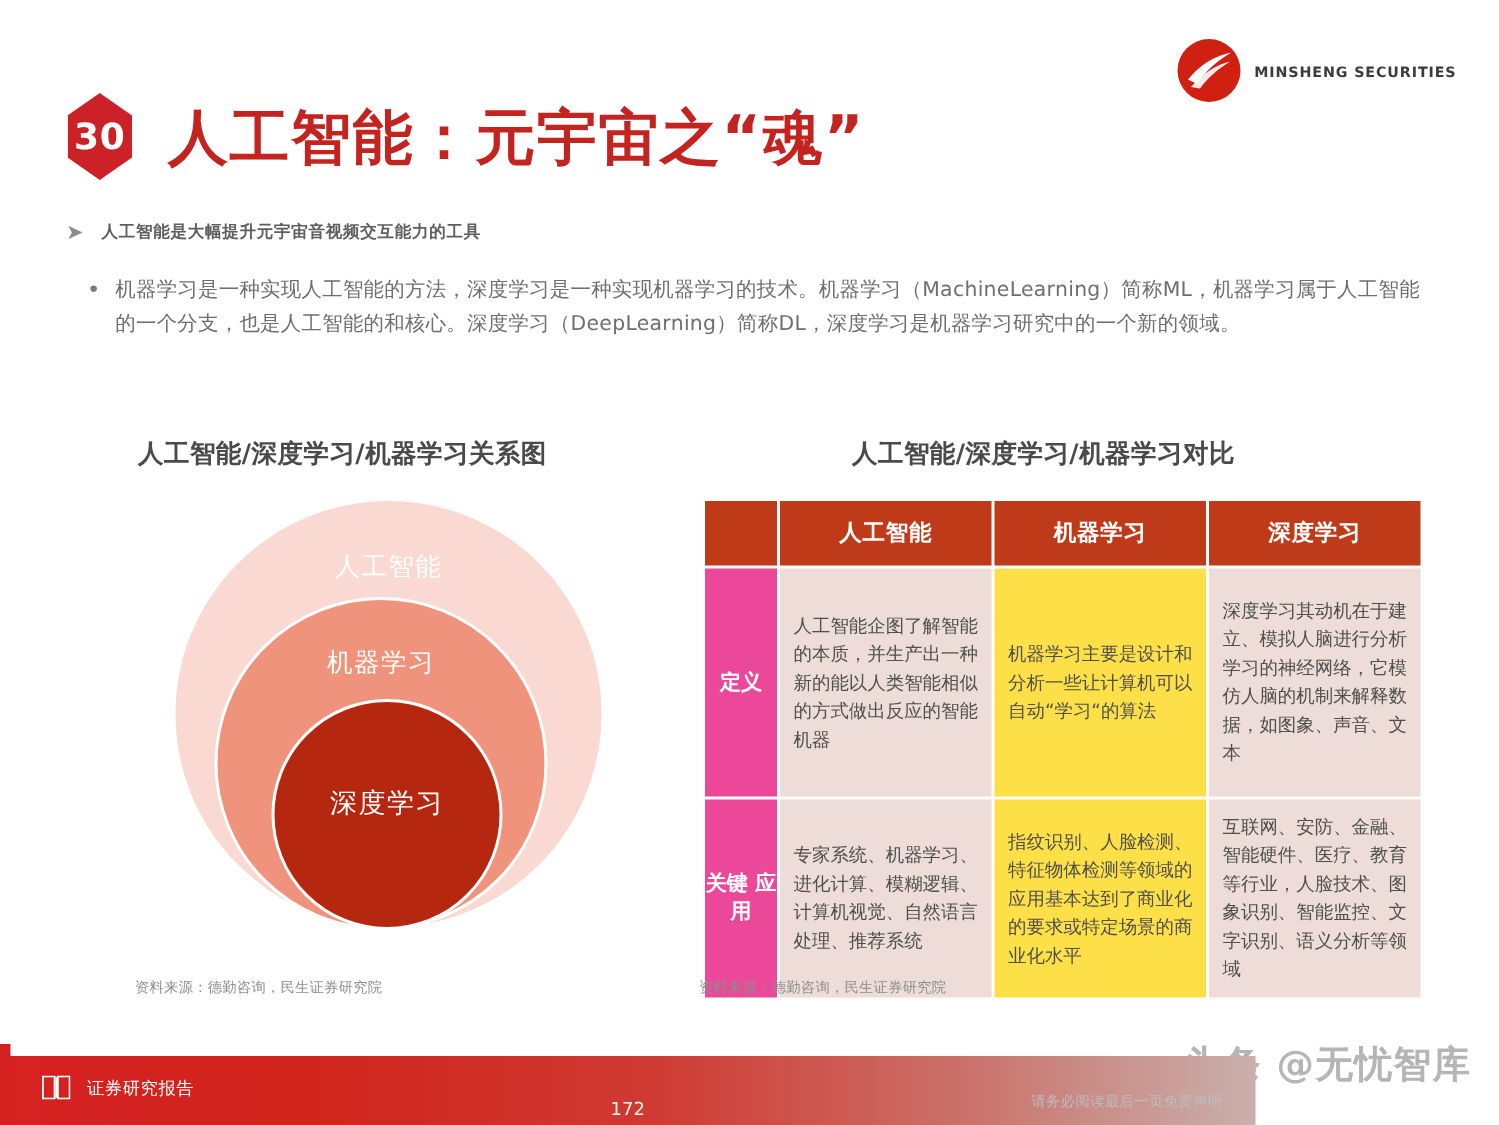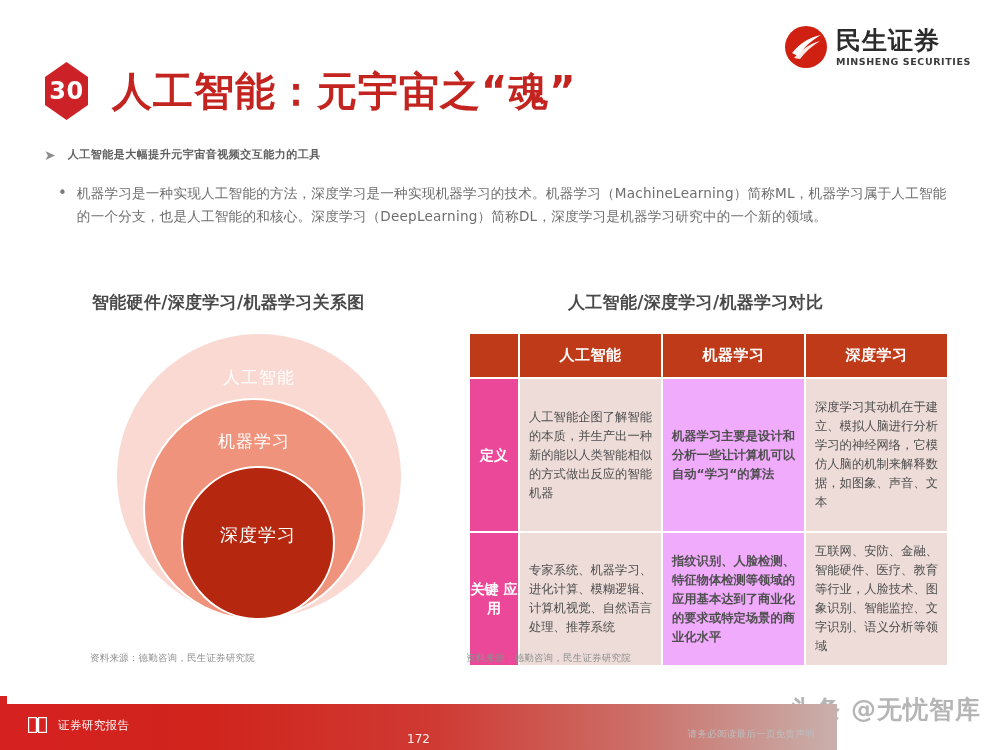--- a/index.html
+++ b/index.html
@@ -140,21 +140,21 @@
     background: #ec4899; color: #ffffff;
     font-size: 14px; font-weight: bold;
     text-align: center; line-height: 19px; width: 48px;
   }
   .cell {
     background: #eddcd8; color: #4f4f4f;
     font-size: 12.3px; line-height: 19px;
     padding: 9px 8px 9px 9px;
     text-align: left;
   }
-  .cell.alt { background: #f0abfc; font-weight: bold; }
+  .cell.alt { background: #fde047; }
   tr.row-def .cell { height: 152px; }
   tr.row-app .cell { height: 116px; }
 
   
   .src {
     position: absolute; font-size: 9.5px; color: #8e8e8e;
     letter-spacing: 0.2px; white-space: nowrap;
   }
   #src-left { left: 90px; top: 652px; }
   #src-right { left: 466px; top: 652px; }
@@ -199,21 +199,20 @@
 <div id="slide">
 
   <div class="brand">
     <div class="brand-mark">
       <svg width="42" height="42" viewBox="0 0 42 42" aria-hidden="true">
         <path d="M7 27 C15 17, 25 11, 36 9 C27 14, 19 21, 13 30 Z" fill="#ffffff"></path>
         <path d="M9 32 C17 23, 26 17, 35 15 C27 20, 20 26, 15 33 Z" fill="#ffffff" opacity="0.9"></path>
       </svg>
     </div>
     <div class="brand-text">
-      <div class="brand-cn">民生证券</div>
       <div class="brand-en">MINSHENG SECURITIES</div>
     </div>
   </div>
 
   <div class="title-row">
     <div class="hex-badge">
       <div class="hex-shape"></div>
       <div class="hex-num">30</div>
     </div>
     <div class="slide-title">人工智能：元宇宙之“魂”</div>
@@ -222,21 +221,21 @@
   <div class="lead-line">
     <span class="lead-arrow">➤</span>
     <span class="lead-text">人工智能是大幅提升元宇宙音视频交互能力的工具</span>
   </div>
 
   <div class="body-block">
     <span class="body-dot">•</span>
     <span class="body-para">机器学习是一种实现人工智能的方法，深度学习是一种实现机器学习的技术。机器学习（MachineLearning）简称ML，机器学习属于人工智能的一个分支，也是人工智能的和核心。深度学习（DeepLearning）简称DL，深度学习是机器学习研究中的一个新的领域。</span>
   </div>
 
-  <div class="sec-title" id="venn-title">智能硬件/深度学习/机器学习关系图</div>
+  <div class="sec-title" id="venn-title">人工智能/深度学习/机器学习关系图</div>
 
   <div class="venn">
     <div class="ring ring-outer">
       <span>人工智能</span>
     </div>
     <div class="ring ring-mid">
       <span>机器学习</span>
     </div>
     <div class="ring ring-inner">
       <span>深度学习</span>

